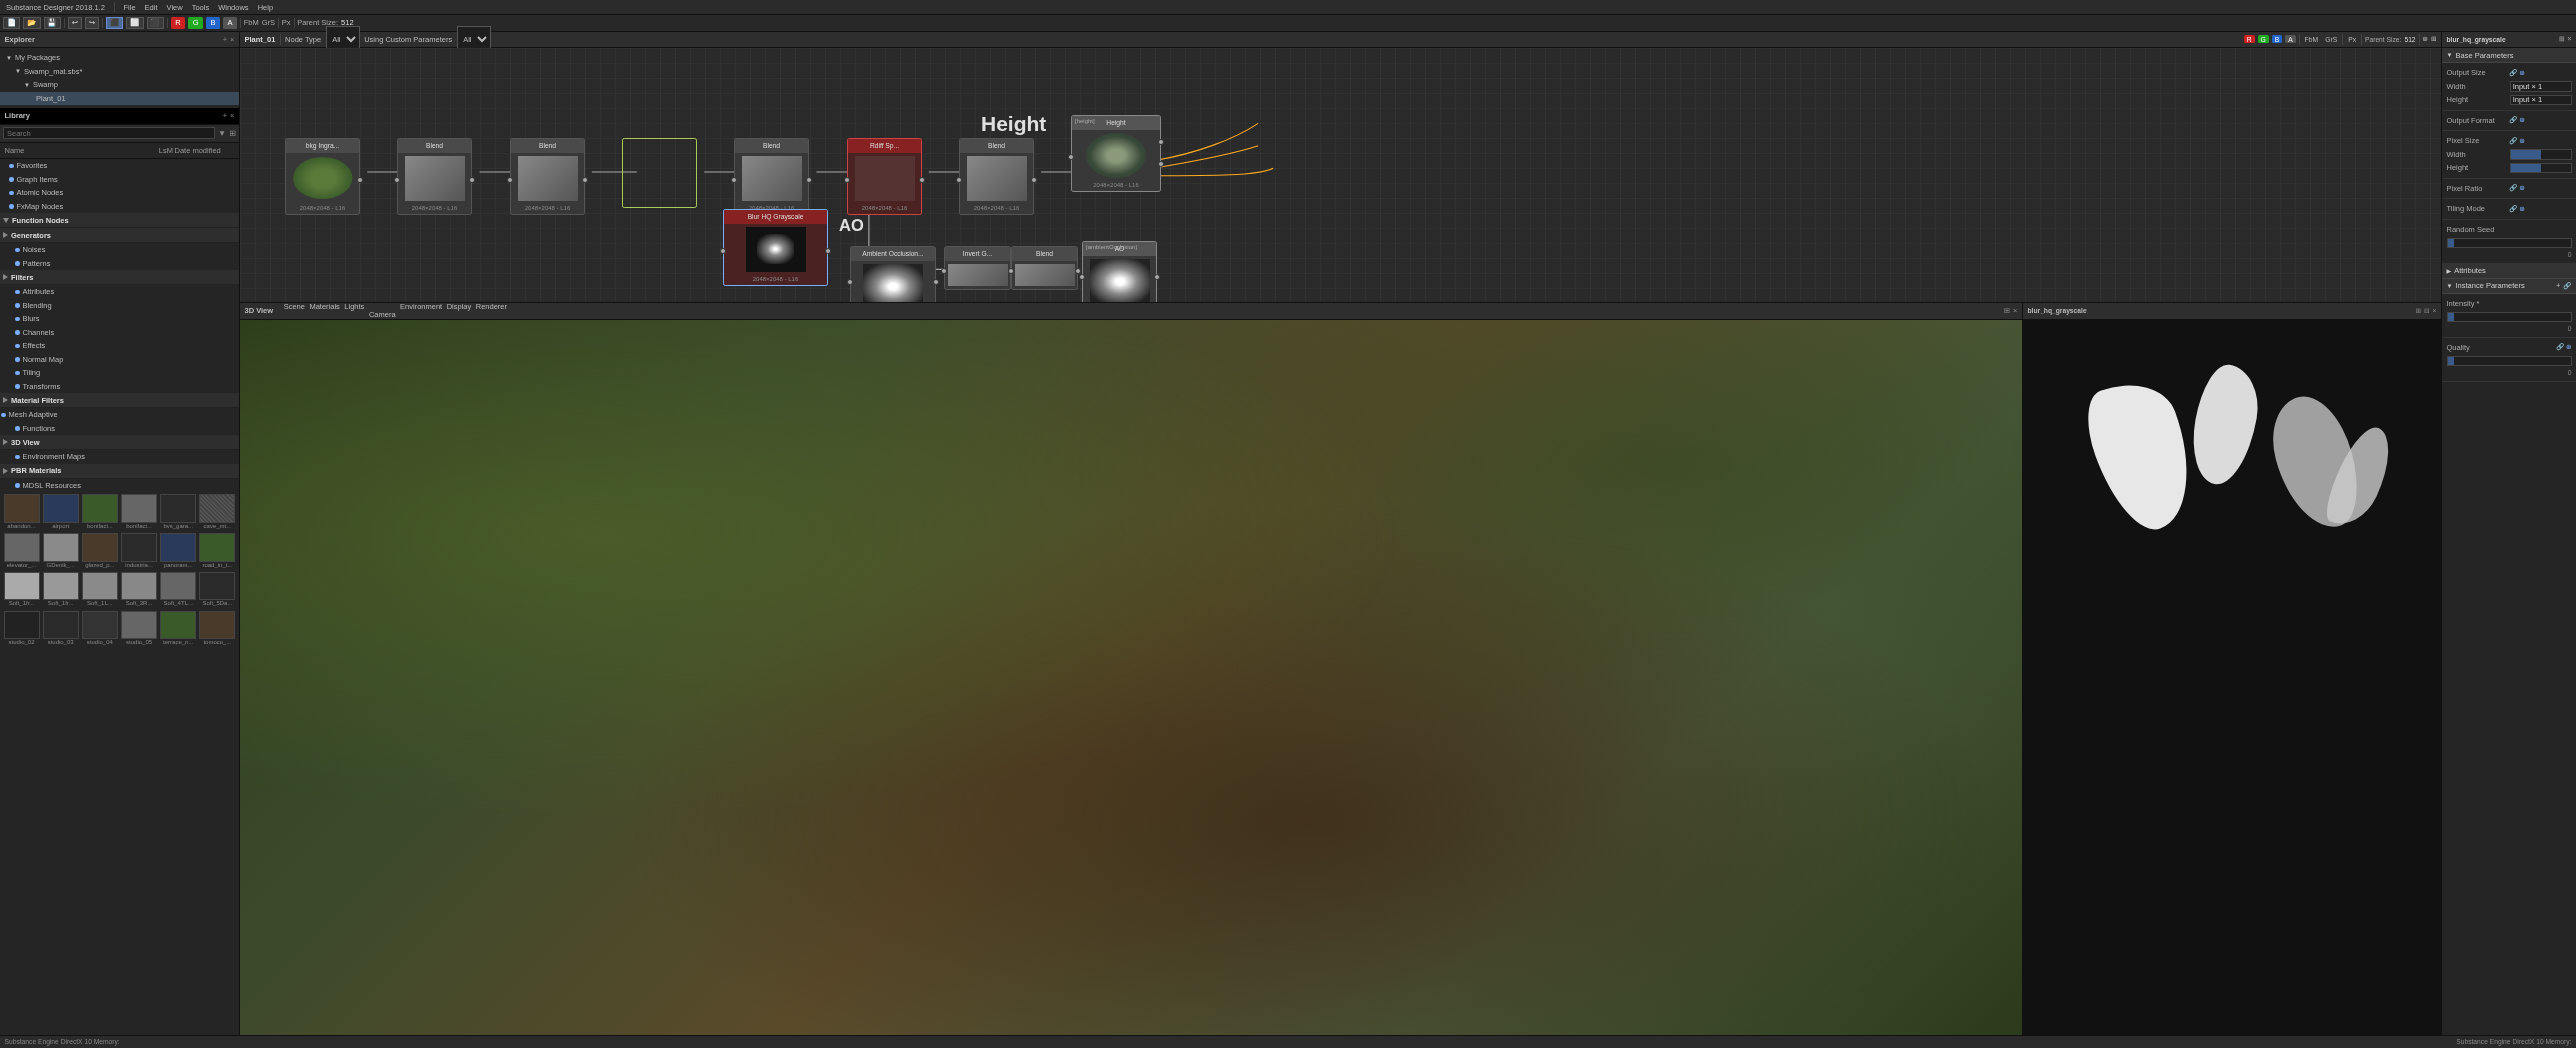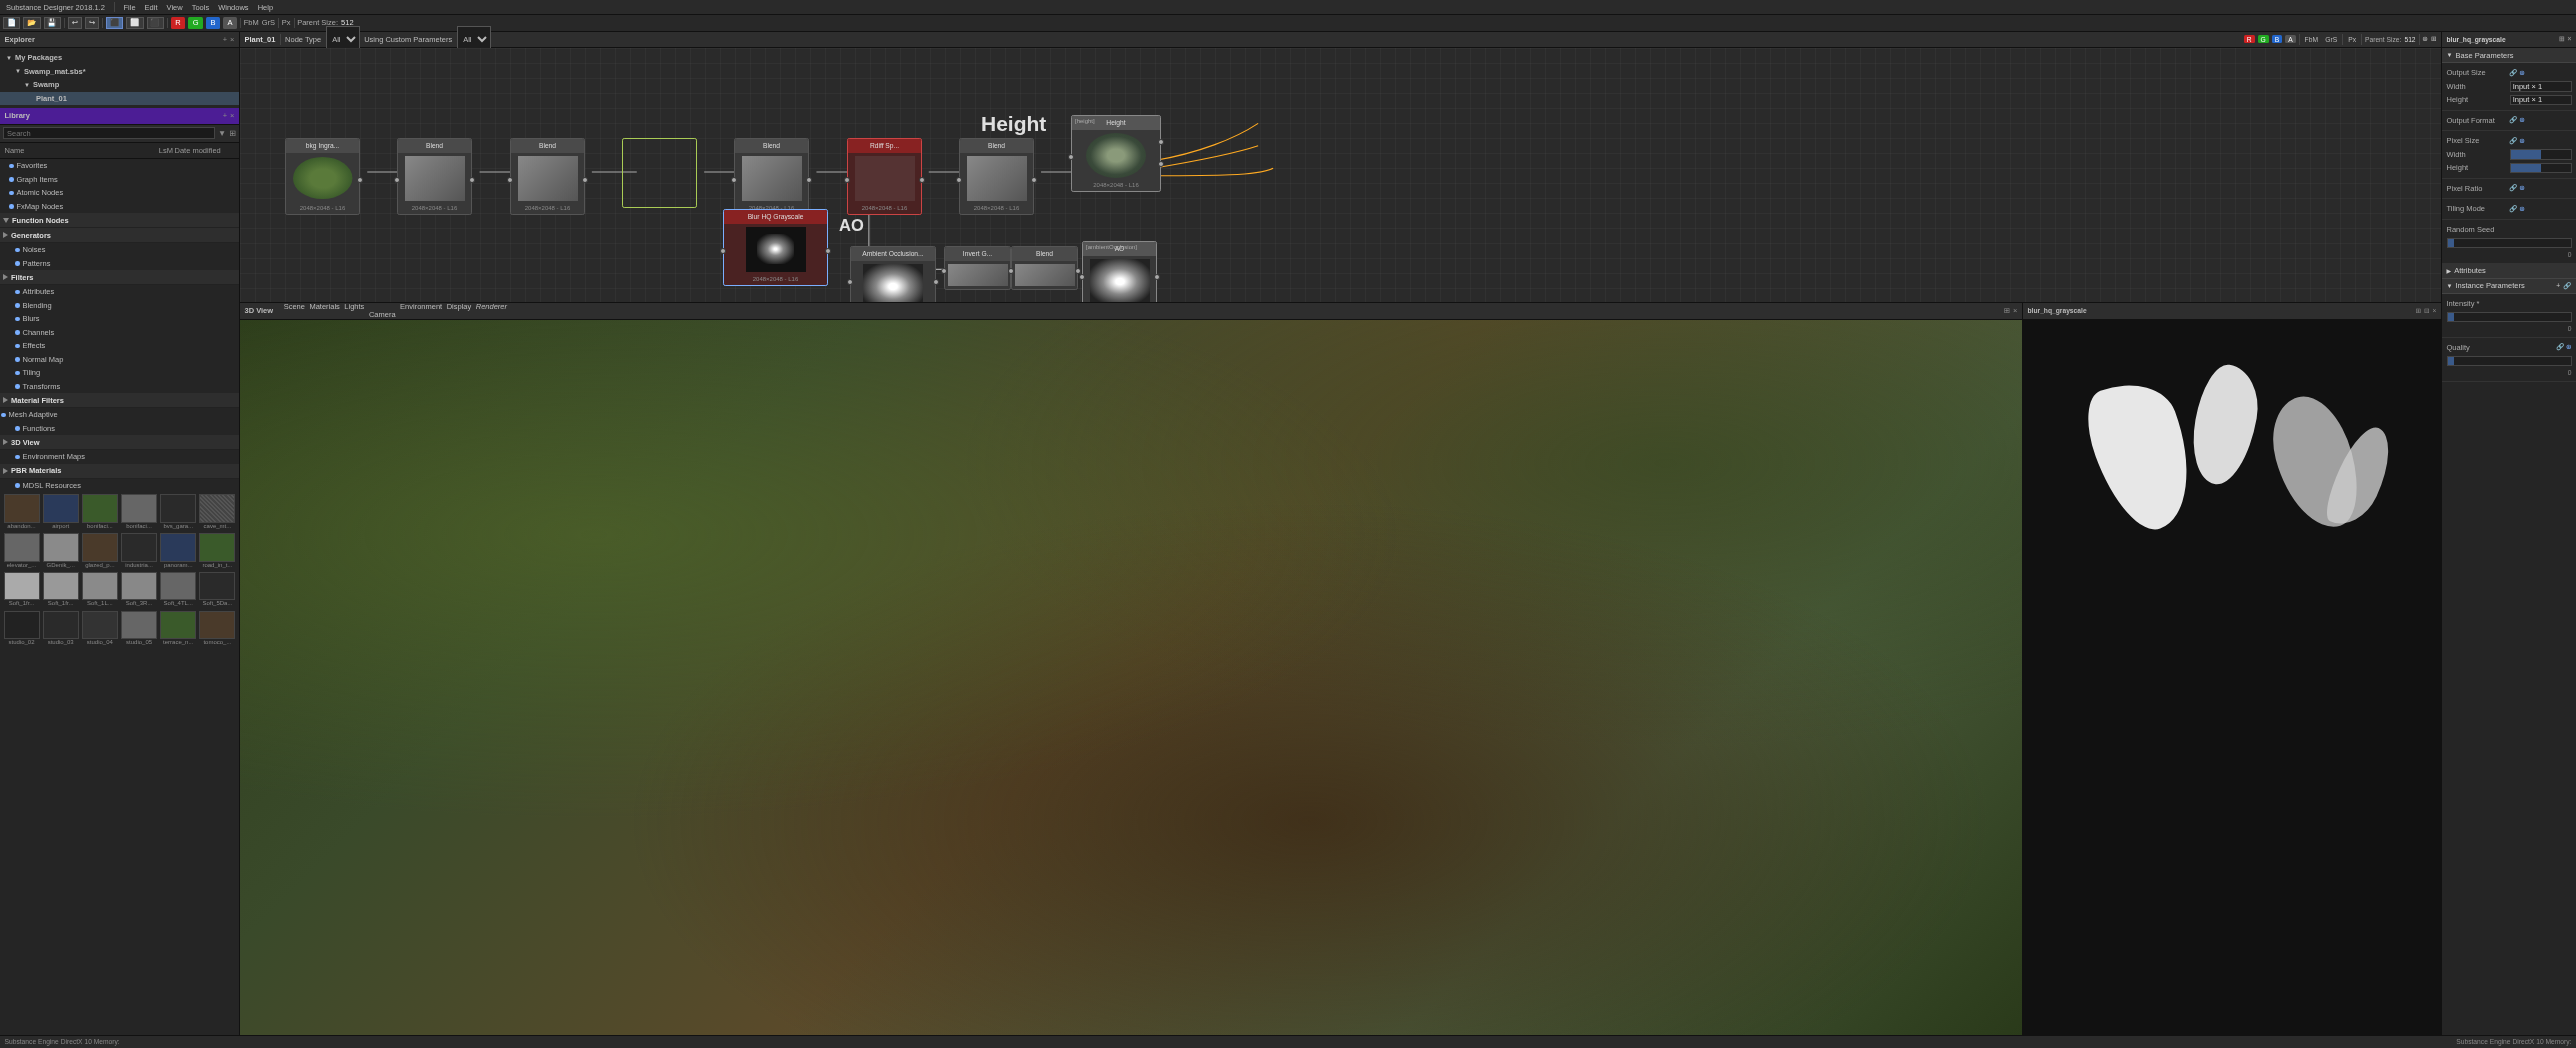--- a/index.html
+++ b/index.html
@@ -60,21 +60,20 @@
     }
 
     .panel-header .panel-title {
       font-weight: bold;
       font-size: 7.5px;
     }
 
     .explorer-tree {
       padding: 3px 0;
       flex: 1;
-      font-weight: bold;
     }
 
     .tree-item {
       display: flex;
       align-items: center;
       height: 13.5px;
       padding-left: 6px;
       cursor: pointer;
       font-size: 7.5px;
       color: #bbb;
@@ -105,21 +104,21 @@
     }
 
     .preview-cell-large {
       grid-column: 1;
       grid-row: 1 / 3;
       background: #2a3a2a;
     }
 
     .lib-header {
       height: 16.5px;
-      background: #4c1d95;
+      background: #000000;
       display: flex;
       align-items: center;
       padding: 0 4.5px;
       font-size: 7.5px;
       color: #bbb;
       border-bottom: 0.7px solid #111;
       justify-content: space-between;
     }
 
     .lib-toolbar {
@@ -1138,21 +1137,21 @@
       <div class="view-3d">
         <div class="view-3d-header">
           <span style="font-weight:bold;">3D View</span>
           <div style="display:flex;gap:4.5px;margin-left:6px;">
             <span style="cursor:pointer;">Scene</span>
             <span style="cursor:pointer;">Materials</span>
             <span style="cursor:pointer;">Lights</span>
             <span style="cursor:pointer;margin-top:8px;">Camera</span>
             <span style="cursor:pointer;">Environment</span>
             <span style="cursor:pointer;">Display</span>
-            <span style="cursor:pointer;font-style:italic;">Renderer</span>
+            <span style="cursor:pointer;">Renderer</span>
           </div>
           <div style="margin-left:auto;display:flex;gap:3px;">
             <span style="cursor:pointer;color:#888;">⊞</span>
             <span style="cursor:pointer;color:#888;">×</span>
           </div>
         </div>
         <div class="texture-bg">
 
           <div style="position:absolute;top:0;left:0;right:0;bottom:0;
             background:

